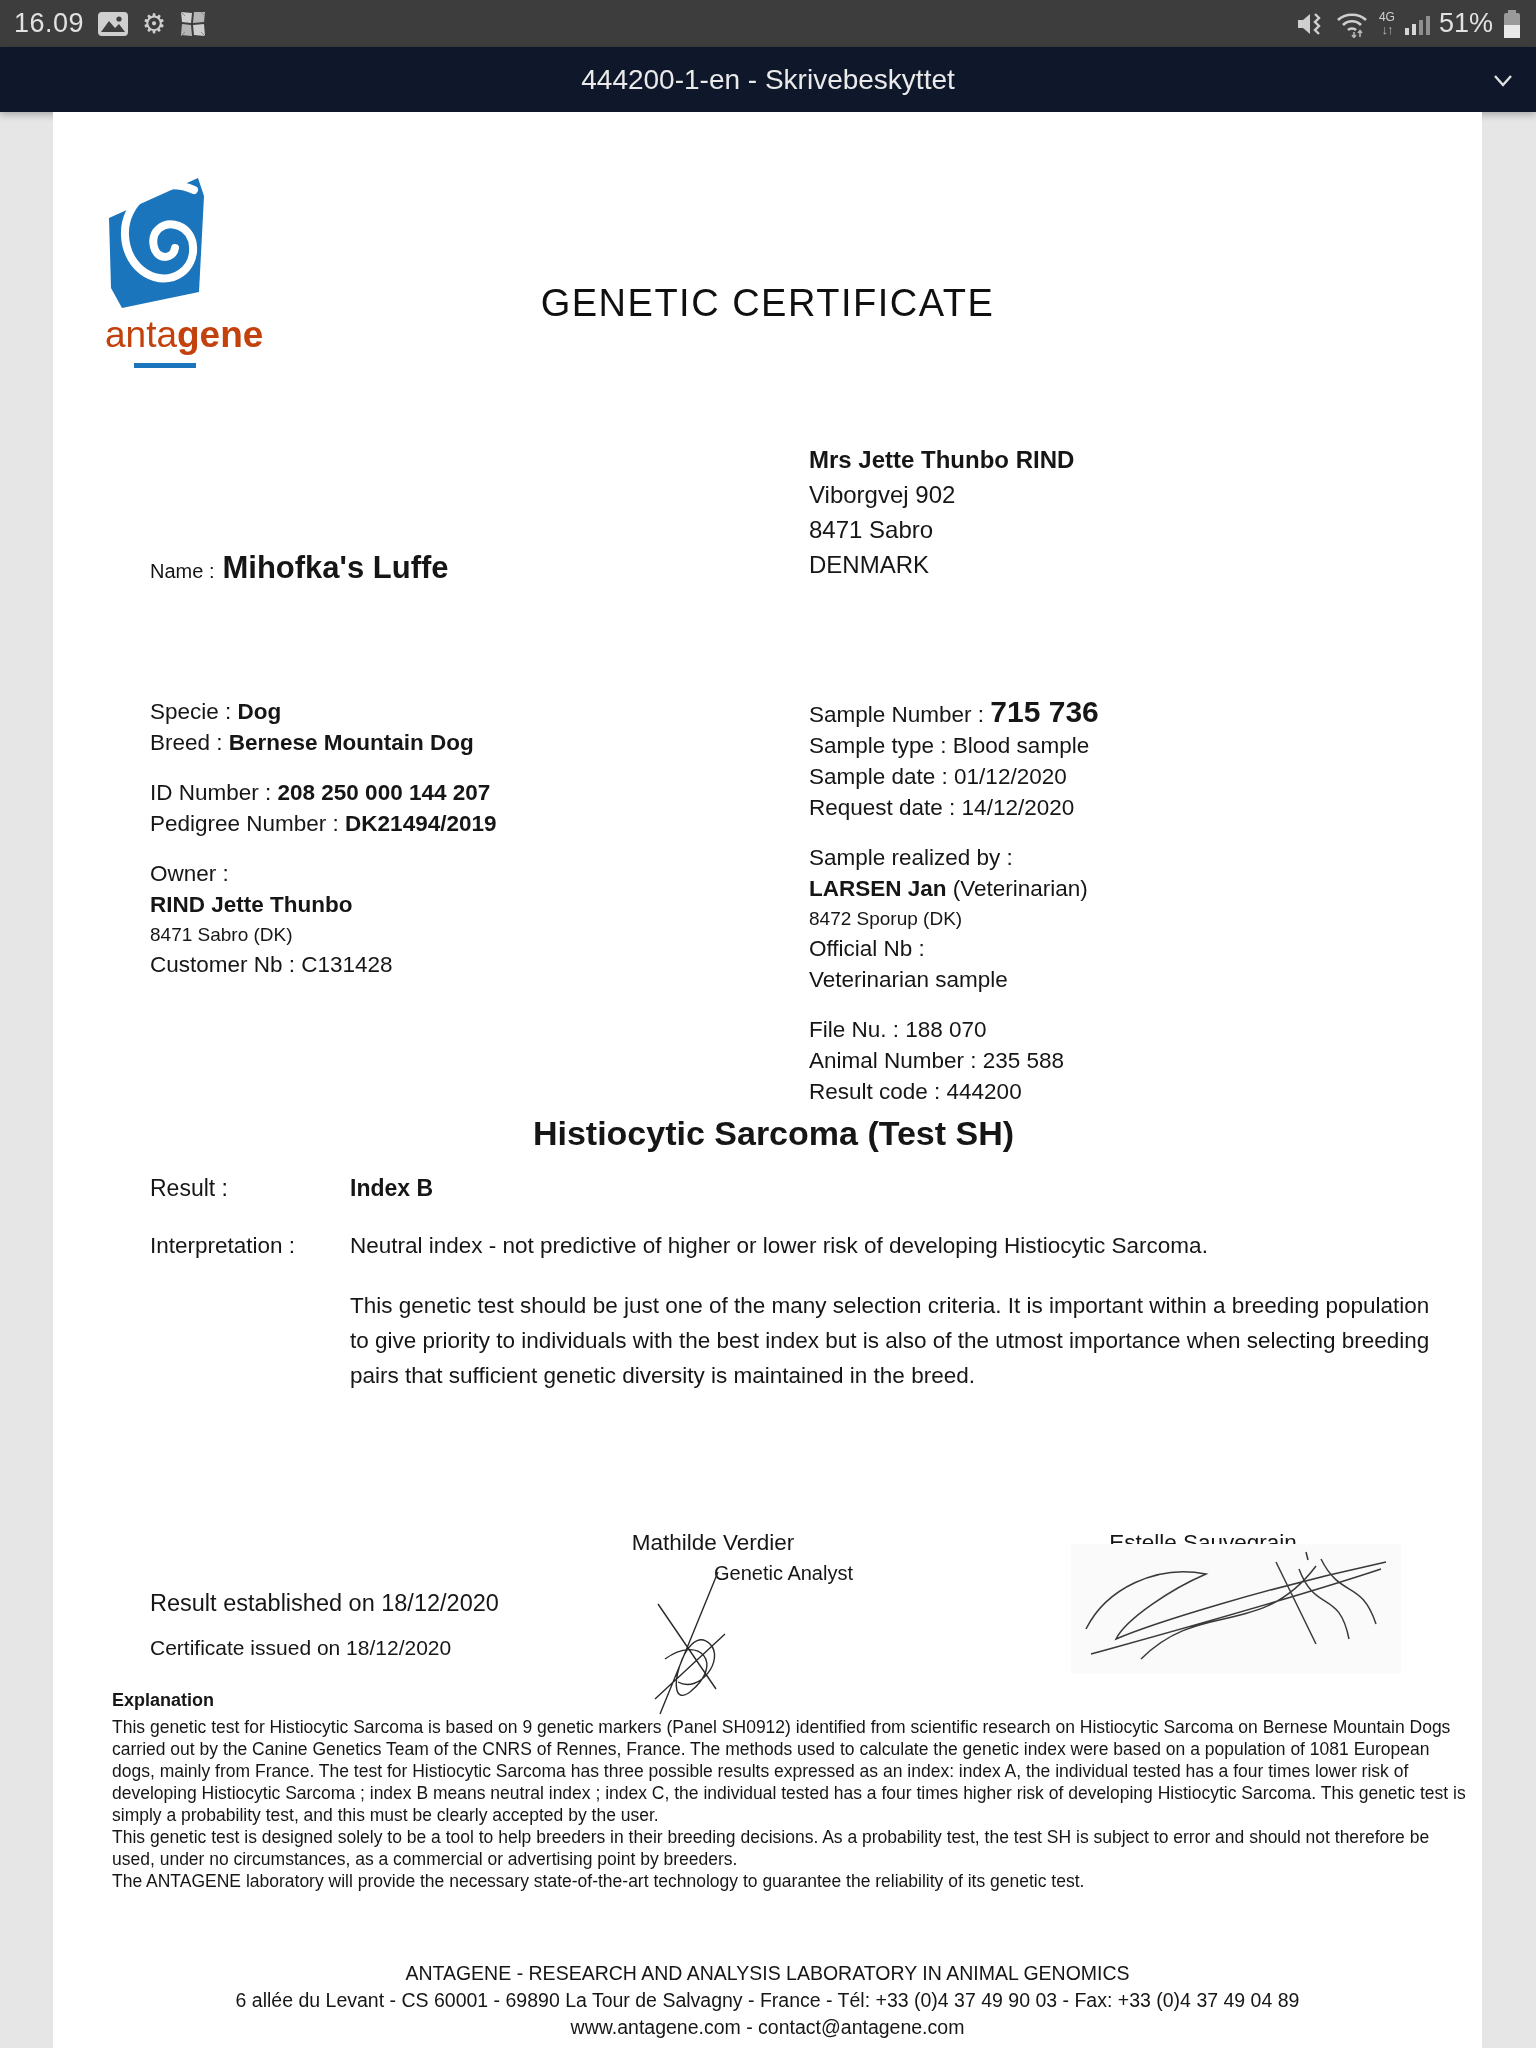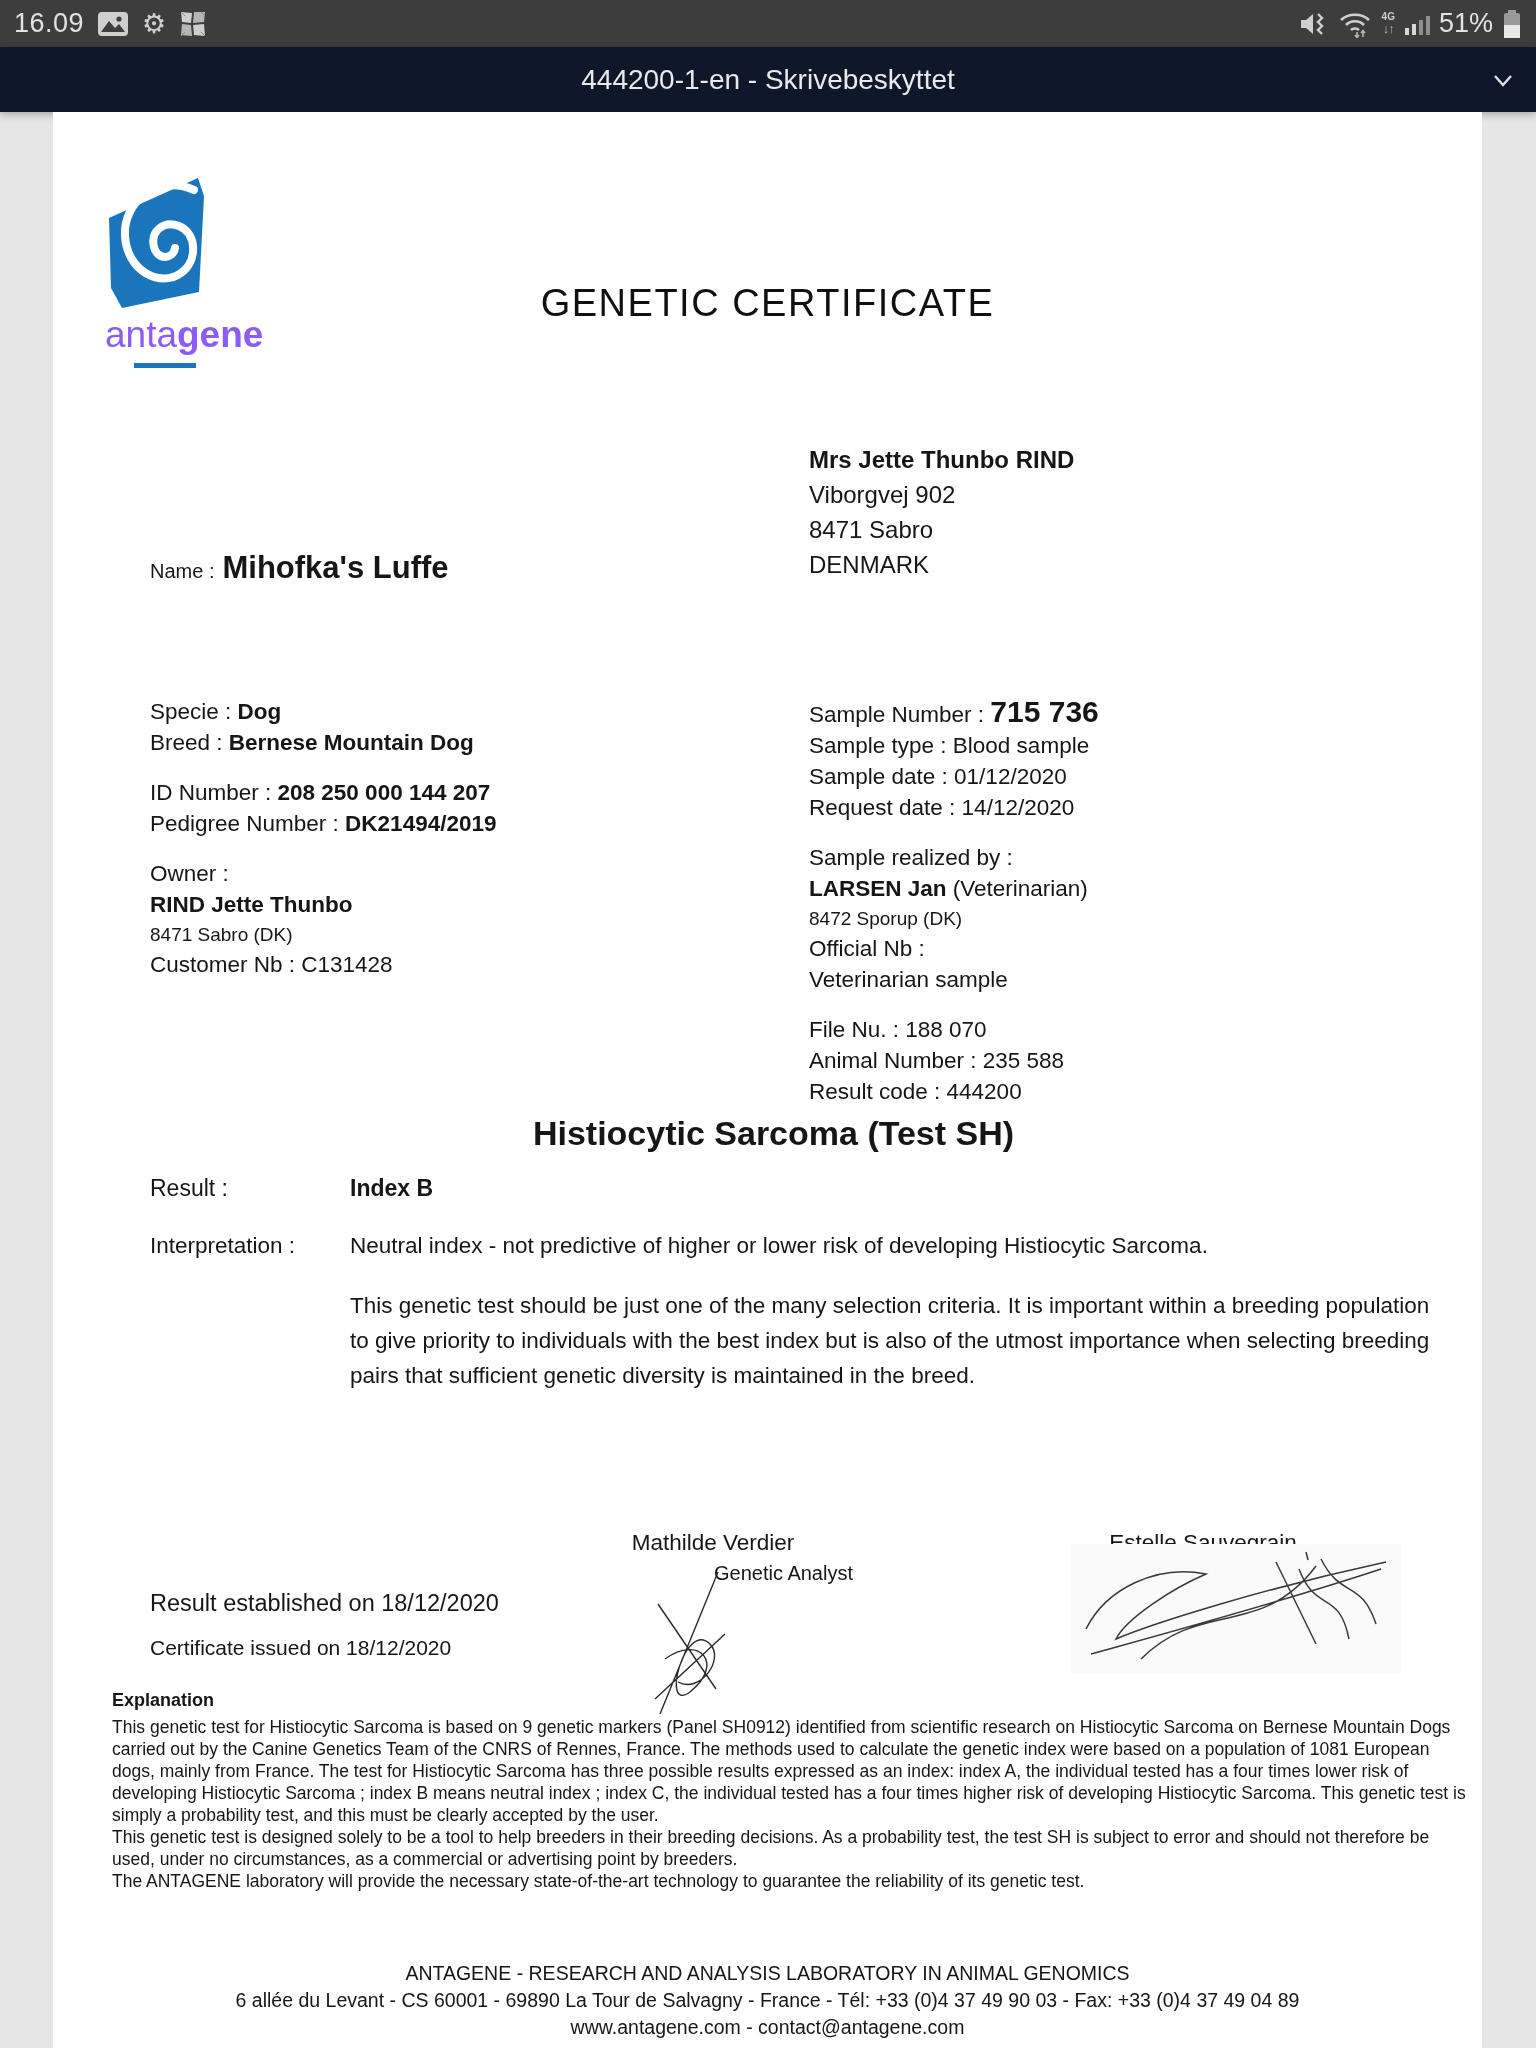--- a/index.html
+++ b/index.html
@@ -17,39 +17,39 @@
     background:#3d3d3d; display:flex; align-items:center;
     padding:0 14px; color:#dedede;
   }
   .status-left { display:flex; align-items:center; gap:13px; }
   .status-time { font-size:27px; color:#e2e2e2; letter-spacing:0.5px; }
   .status-right { margin-left:auto; display:flex; align-items:center; gap:9px; }
   .pct { font-size:27px; color:#e2e2e2; }
   .gear-glyph { font-family:"DejaVu Sans", sans-serif; font-size:27px; color:#cfcfcf; line-height:1; }
   .sicon { display:inline-flex; align-items:center; }
   .fourg { display:flex; flex-direction:column; align-items:center; line-height:1; color:#cfcfcf; }
-  .fourg .g { font-size:10px; font-weight:bold; }
+  .fourg .g { font-size:12px; font-weight:normal; }
   .fourg .arr { font-size:13px; letter-spacing:-1px; color:#b9b9b9; }
   
   .title-bar {
     position:absolute; top:47px; left:0; width:1536px; height:65px;
     background:#0f172a; display:flex; align-items:center; justify-content:center;
     box-shadow:0 3px 7px rgba(0,0,0,0.25);
   }
   .title-bar-text { color:#eaeaea; font-size:28px; }
   .title-chevron { position:absolute; right:18px; top:18px; cursor:pointer; }
   
   .page {
     position:absolute; top:112px; left:53px; width:1429px; height:1936px;
     background:#ffffff;
   }
   .abs { position:absolute; }
   
   .logo-block { left:52px; top:64px; width:190px; }
-  .logo-text { font-size:37px; color:#8b5cf6; margin-top:4px; margin-left:0px; letter-spacing:0px; }
+  .logo-text { font-size:37px; color:#c2410c; margin-top:4px; margin-left:0px; letter-spacing:0px; }
   .logo-text .bold { font-weight:bold; }
   .logo-underline { width:62px; height:5px; margin:7px 0 0 29px; }
   
   .doc-title { left:0; width:1429px; top:170px; text-align:center;
     font-size:38px; letter-spacing:1.5px; color:#101010; }
   
   .recipient { left:756px; top:330px; font-size:24px; line-height:35px; }
   .recipient .b { font-weight:bold; }
   
   .name-line { left:97px; top:438px; display:flex; align-items:baseline; }

